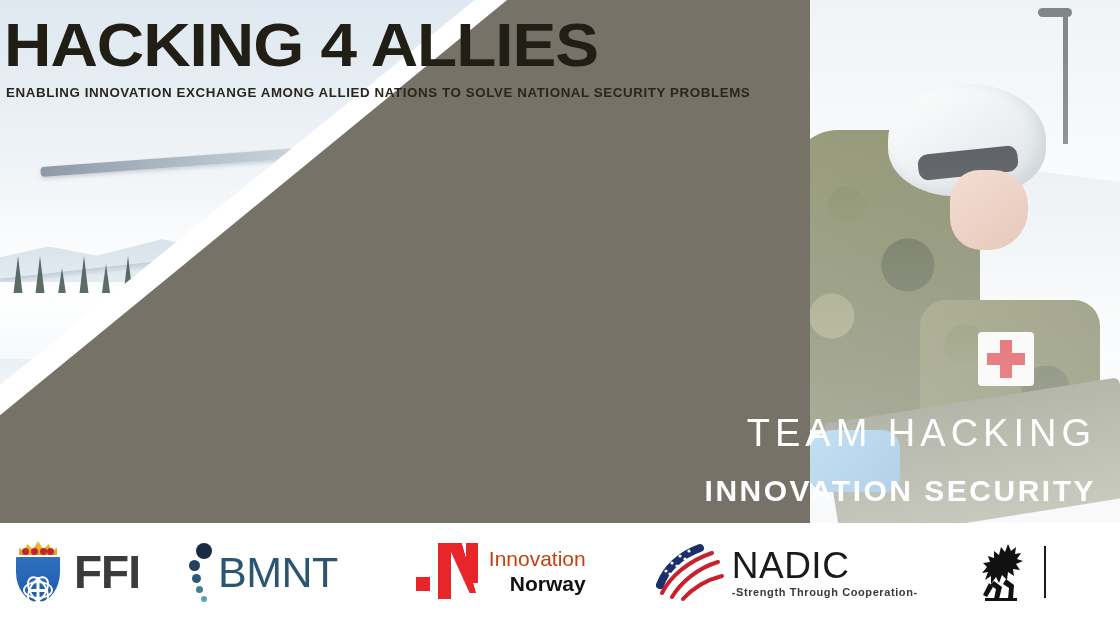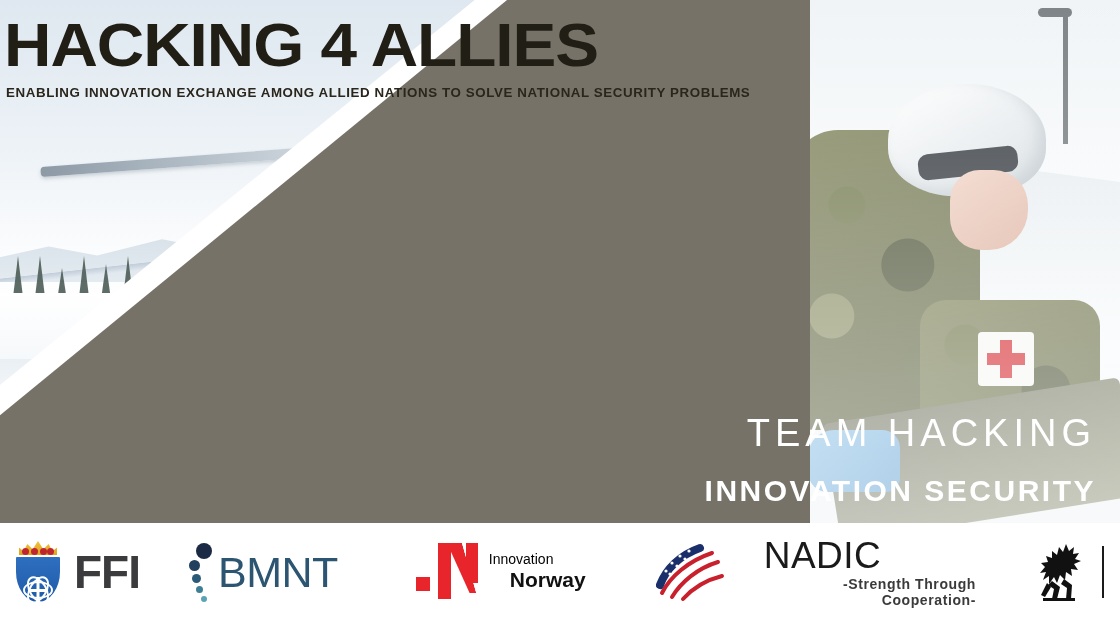--- a/index.html
+++ b/index.html
@@ -267,21 +267,21 @@
   
   .logobar {
     position:absolute; left:0; top:523px; width:1120px; height:98px;
     background:#ffffff;
     display:flex; align-items:center;
   }
   .logo-cell { display:flex; align-items:center; height:100%; }
   .cell-ffi   { padding-left:10px; }
   .cell-bmnt  { padding-left:48px; }
   .cell-in    { padding-left:78px; }
-  .cell-nadic { padding-left:70px;gap:32px; }
+  .cell-nadic { padding-left:70px; }
   .cell-emb   { padding-left:62px; }
 
   
   .ffi-shield { position:relative; width:56px; height:64px; }
   .ffi-crown {
     position:absolute; left:9px; top:0; width:38px; height:18px;
     background:linear-gradient(to bottom,#f2c23c,#d99f1d);
     border-radius:3px 3px 0 0;
     clip-path:polygon(0 100%,0 42%,12% 62%,22% 22%,36% 52%,50% 6%,64% 52%,78% 22%,88% 62%,100% 42%,100% 100%);
   }
@@ -340,28 +340,28 @@
   }
   .in-n::after {
     content:""; position:absolute; left:9px; top:0; width:15px; height:50px;
     background:#e8252a;
     transform:skewX(16deg); transform-origin:top left;
     clip-path:polygon(0 0, 100% 0, 100% 100%, 55% 100%);
   }
   .in-bar {
     position:absolute; right:0; top:0; width:12px; height:40px; background:#e8252a;
   }
-  .in-text1 { color:#000000; font-size:14px; font-weight:400; line-height:1.18; }
+  .in-text1 { color:#c2410c; font-size:21px; font-weight:400; line-height:1.18; }
   .in-text2 { color:#111111; font-size:21px; font-weight:700; line-height:1.18;margin-left:21px; }
 
   
   .nadic-mark { position:relative; width:70px; height:62px; margin-right:6px; }
   .nadic-word { color:#1a1a1a; font-size:37px; font-weight:400; letter-spacing:.5px; line-height:1; }
   .nadic-tag {
-    color:#3a3a3a; font-size:14px; font-weight:600; letter-spacing:.6px;
+    color:#3a3a3a; font-size:11px; font-weight:600; letter-spacing:.6px;
     text-align:right; margin-top:2px;
   }
 
   
   .lion { position:relative; width:48px; height:62px; }
   .emb-div { width:2px; height:52px; background:#1a1a1a; margin:0 16px; }
   .emb-word { color:#1a1a1a; font-size:25px; font-weight:400; line-height:1; }
 </style>
 </head>
 <body>

